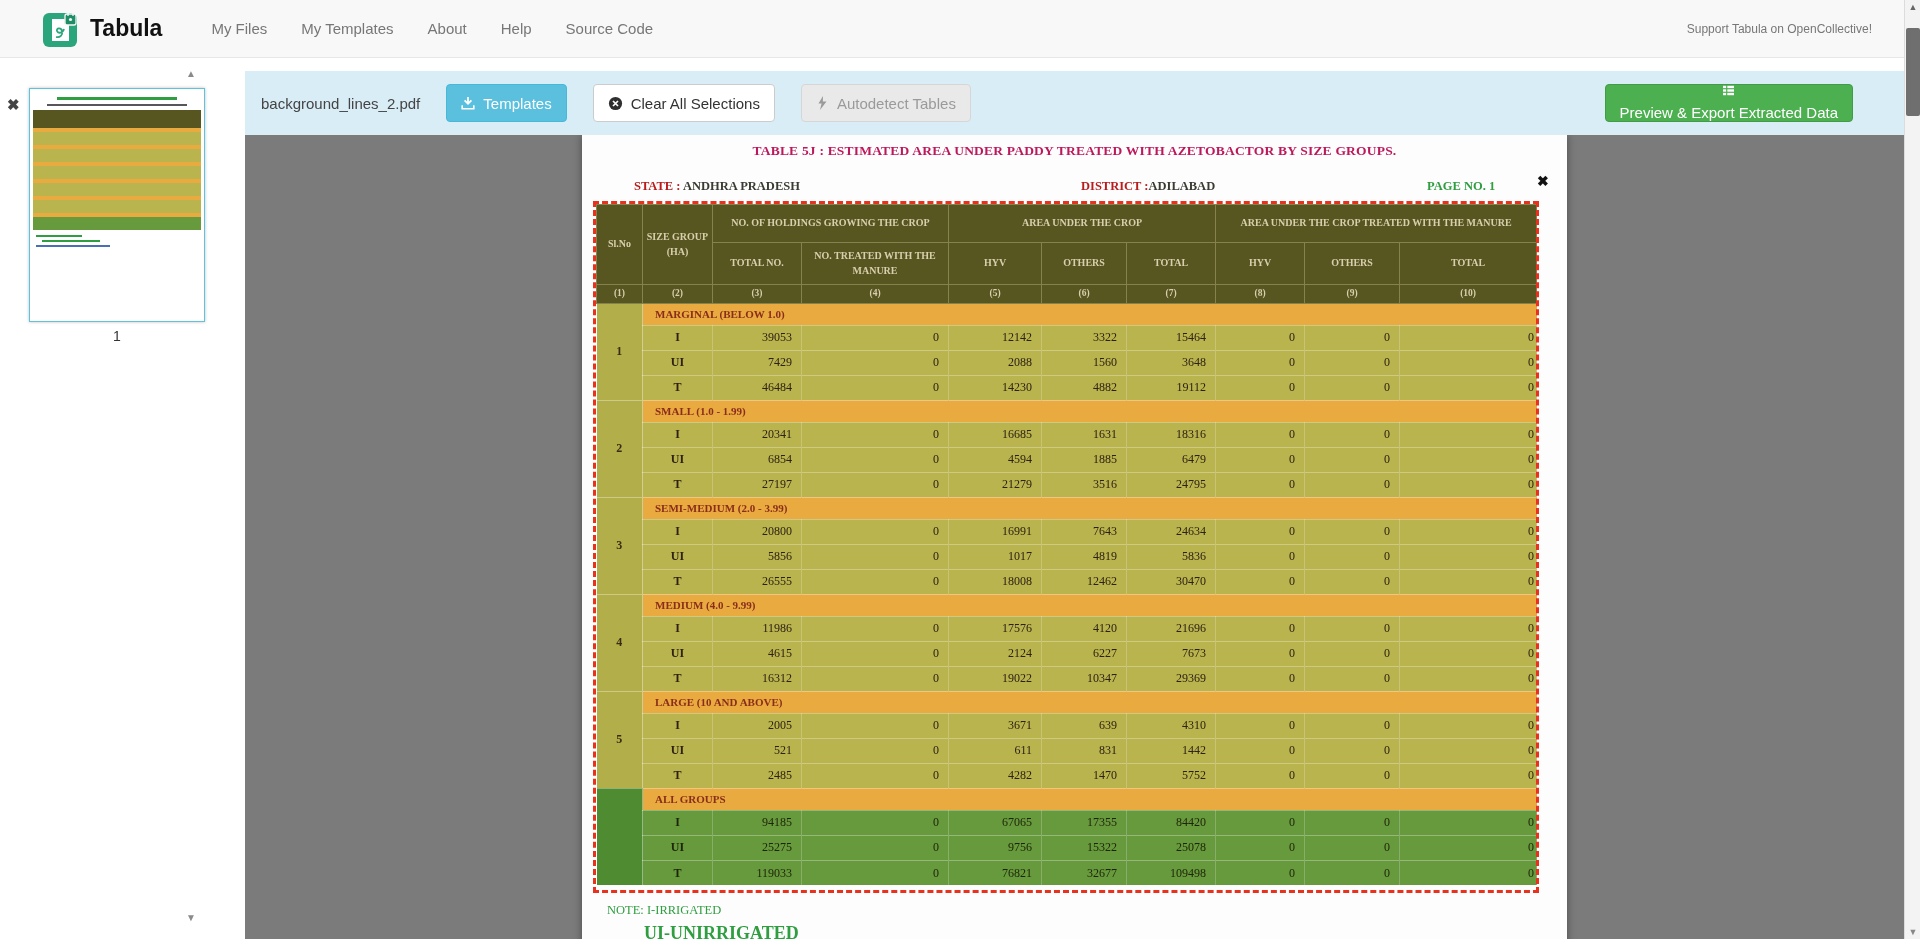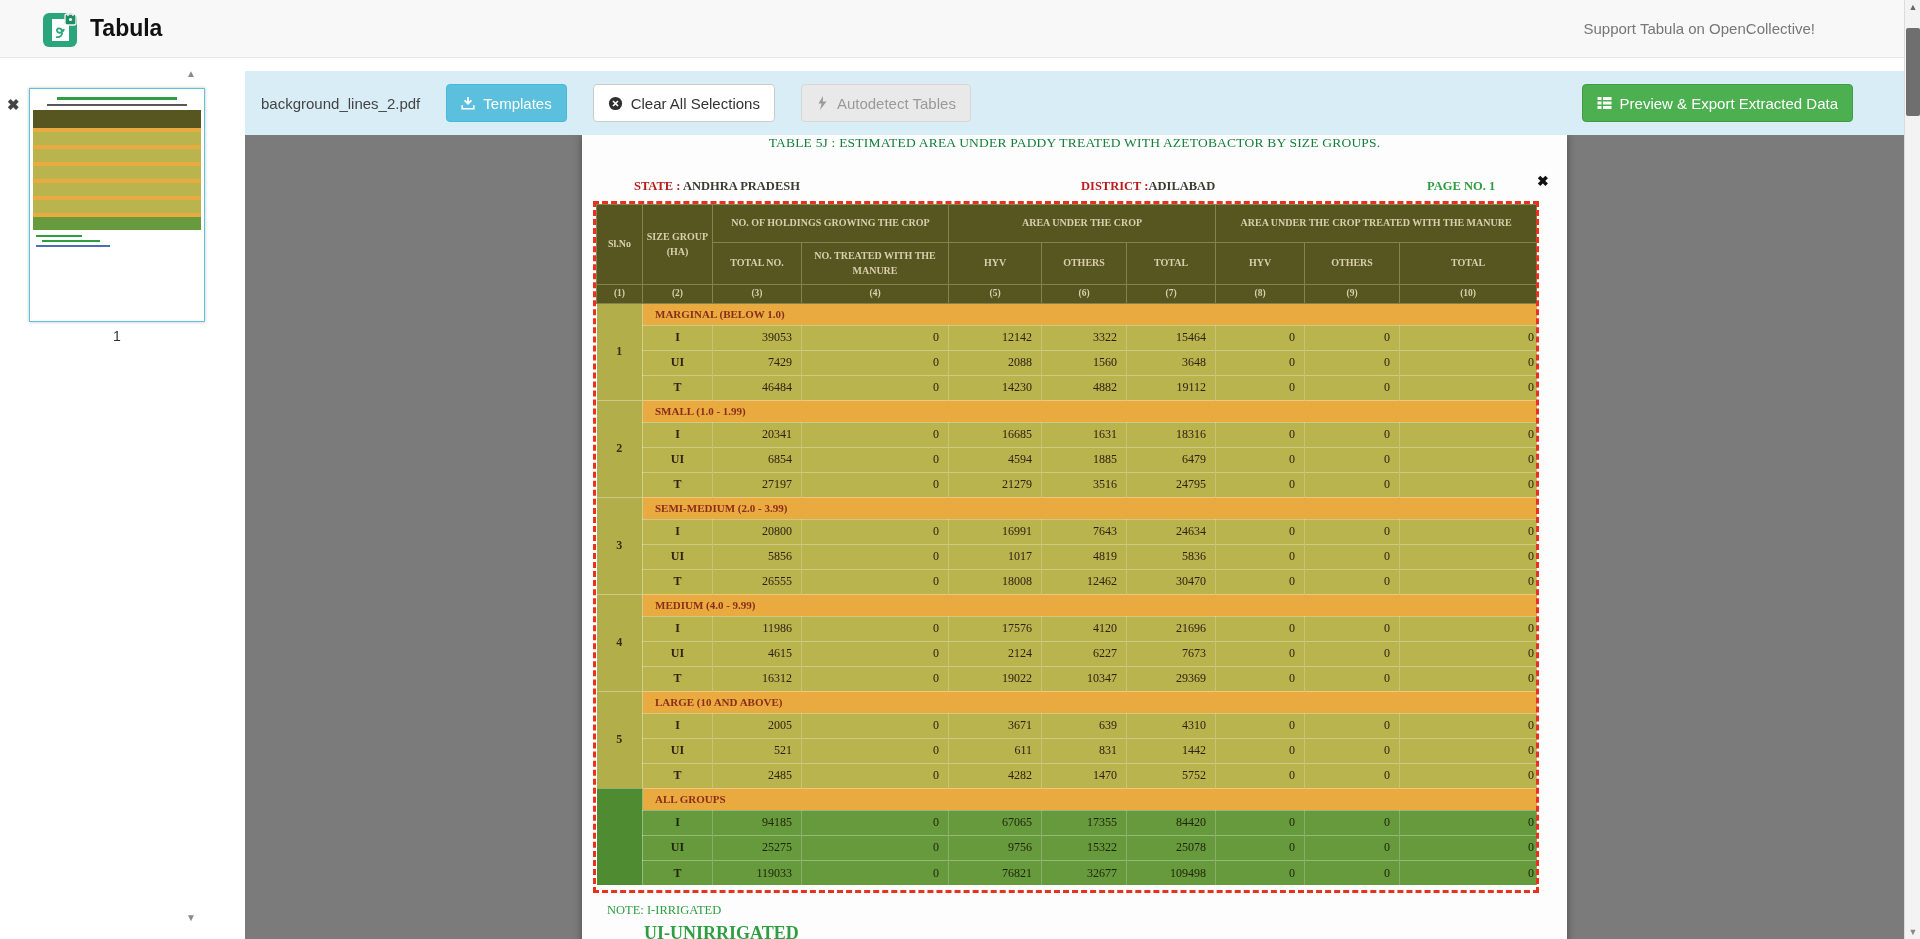--- a/index.html
+++ b/index.html
@@ -7,21 +7,21 @@
               font-family:"Liberation Sans", sans-serif; }
 
   
   .navbar { position:absolute; left:0; top:0; width:1920px; height:58px;
             background:#f8f8f8; border-bottom:1px solid #e7e7e7;
             display:flex; align-items:center; padding-left:42px; z-index:20; }
   .brand-logo { width:38px; height:38px; margin-right:10px; flex:0 0 auto; }
   .brand-text { font-size:23px; font-weight:bold; color:#111; margin-right:34px; }
   .nav-links { display:flex; align-items:center; gap:4px; }
   .nav-links a { color:#777; font-size:15px; text-decoration:none; padding:10px 15px; cursor:pointer; }
-  .support { margin-left:auto; margin-right:105px; color:#777; font-size:15px; text-decoration:none; cursor:pointer; }
+  .support { margin-left:auto; margin-right:48px; color:#777; font-size:12px; text-decoration:none; cursor:pointer; }
 
   
   .sidebar { position:absolute; left:0; top:58px; width:245px; height:881px; background:#fff; }
   .file-close { position:absolute; left:7px; top:38px; font-size:15px; font-weight:bold; color:#444; cursor:pointer; }
   .thumb { position:absolute; left:29px; top:30px; width:176px; height:234px; background:#fff;
            border:1px solid #5fc3dd; box-shadow:0 0 3px rgba(0,0,0,.25); cursor:pointer; }
   .thumb-label { position:absolute; left:29px; top:270px; width:176px; text-align:center;
                  font-size:14px; color:#333; }
   .sb-arrow { position:absolute; left:181px; width:20px; text-align:center; color:#8a8a8a; font-size:10px; cursor:pointer; }
   .sb-up { top:10px; } .sb-down { top:854px; }
@@ -41,28 +41,28 @@
   .main { position:absolute; left:245px; top:58px; width:1659px; height:881px; background:#fff; }
   .toolbar { position:absolute; left:0; top:13px; width:100%; height:64px; background:#d9edf7;
              display:flex; align-items:center; padding:0 51px 0 16px; gap:26px; }
   .filename { font-size:15px; color:#444; }
   .btn { height:38px; border-radius:4px; font-size:15px; display:inline-flex; align-items:center;
          gap:8px; padding:0 14px; border:1px solid transparent; cursor:pointer; white-space:nowrap;
          font-family:"Liberation Sans",sans-serif; }
   .btn-info    { background:#5bc0de; border-color:#46b8da; color:#fff; }
   .btn-default { background:#fff; border-color:#ccc; color:#333; }
   .btn-disabled{ background:#e9e9e9; border-color:#d6d6d6; color:#9a9a9a; cursor:default; }
-  .btn-success { background:#4caf50; border-color:#429b46; color:#fff; margin-left:auto; }
+  .btn-success { background:#4caf50; border-color:#429b46; color:#fff; margin-left:auto;flex-direction:column; }
 
   .viewer { position:absolute; left:0; top:77px; width:100%; height:804px; background:#7b7b7b; overflow:hidden; }
   .pdf-page { position:absolute; left:337px; top:0; width:985px; height:1100px; background:#fdfdfd;
               box-shadow:0 0 8px rgba(0,0,0,.4); font-family:"Liberation Serif", serif; }
 
-  .pdf-title { position:absolute; left:0; top:0; width:100%; text-align:center;
-               font-size:13.5px; font-weight:normal; color:#15803d; letter-spacing:.2px; }
+  .pdf-title { position:absolute; left:0; top:8px; width:100%; text-align:center;
+               font-size:13.5px; font-weight:bold; color:#be185d; letter-spacing:.2px; }
   .pdf-meta { position:absolute; left:0; top:44px; width:100%; font-size:12.5px; font-weight:bold; }
   .meta-state { position:absolute; left:52px; }
   .meta-district { position:absolute; left:499px; }
   .meta-pageno { position:absolute; left:845px; color:#2f9e41; }
   .g { color:#b91c1c; } .dk { color:#3b3b33; }
 
   .sel-close { position:absolute; left:955px; top:38px; font-size:14px; font-weight:bold;
                color:#111; cursor:pointer; z-index:7; font-family:"Liberation Sans",sans-serif; }
   .selection-box { position:absolute; left:11px; top:66px; width:946px; height:692px;
                    border:3px dashed #e8321e; z-index:5; cursor:move; }
@@ -108,20 +108,27 @@
   <svg class="brand-logo" viewBox="0 0 38 38">
     <rect x="1" y="3" width="34" height="34" rx="6" fill="#2ba67c"></rect>
     <path d="M10 9 h12 l5 5 v17 h-17 z" fill="#ffffff"></path>
     <path d="M22 9 l5 5 h-5 z" fill="#cfeee0"></path>
     <path d="M14 27 c4 1 7 -2 6 -6 c-1 -4 -6 -3 -5 0 c1 3 6 2 7 -2" stroke="#2ba67c" stroke-width="1.8" fill="none"></path>
     <rect x="23" y="4" width="11" height="11" rx="2" fill="#1d8e66" stroke="#f8f8f8" stroke-width="1.3"></rect>
     <path d="M26 6 v-2 a2.5 2.5 0 0 1 5 0 v2" stroke="#f8f8f8" stroke-width="1.3" fill="none"></path>
     <circle cx="28.5" cy="9.5" r="1.6" fill="#f8f8f8"></circle>
   </svg>
   <span class="brand-text">Tabula</span>
+  <div class="nav-links">
+      <a>My Files</a>
+      <a>My Templates</a>
+      <a>About</a>
+      <a>Help</a>
+      <a>Source Code</a>
+    </div>
   <a class="support">Support Tabula on OpenCollective!</a>
 </div>
 
 <div class="sidebar">
   <span class="file-close">✖</span>
   <div class="thumb">
     <div class="mini-title"></div>
     <div class="mini-meta"></div>
     <div class="mini-table">
       <div class="mini-head"></div>

